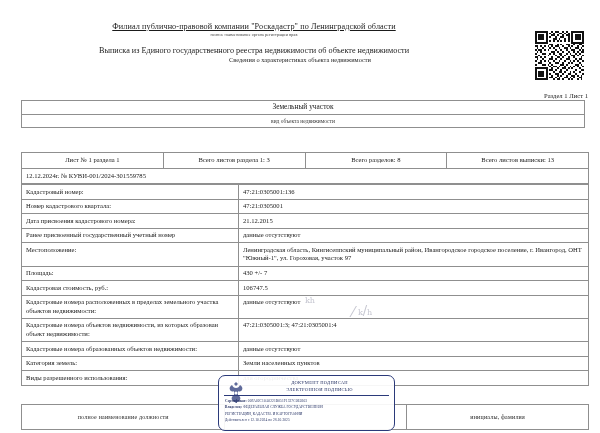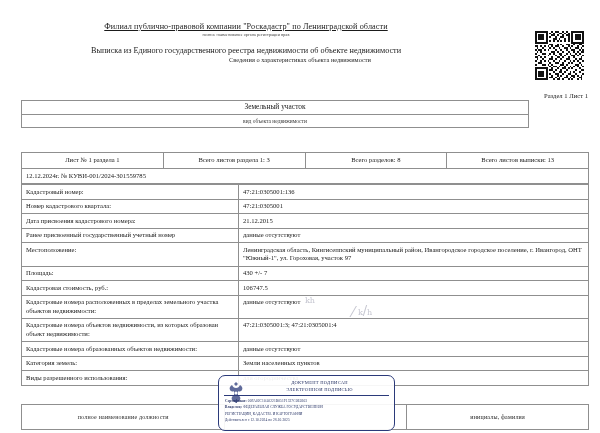--- a/index.html
+++ b/index.html
@@ -23,20 +23,21 @@
     background: #ffffff;
   }
 
   
   .header {
     position: absolute;
     top: 22px;
     left: 0;
     width: 492px;
     text-align: center;
+    padding-left: 8px;
   }
   .org-line {
     font-size: 8.2px;
     text-decoration: underline;
     letter-spacing: 0.1px;
     line-height: 10px;
     white-space: nowrap;
   }
   .org-sub {
     font-size: 4.1px;
@@ -103,21 +104,21 @@
     border: 0.7px solid #8f8f8f;
     padding: 2px 4px;
     vertical-align: top;
     line-height: 8.6px;
   }
 
   
   .obj-table {
     top: 100px;
     left: 21px;
-    width: 508px;
+    width: 564px;
   }
   .obj-table td.c { text-align: center; }
   .obj-type {
     font-size: 7.4px;
     padding-top: 5px;
     padding-bottom: 5px;
   }
   .obj-sub {
     font-size: 5.5px;
     color: #3a3a3a;

